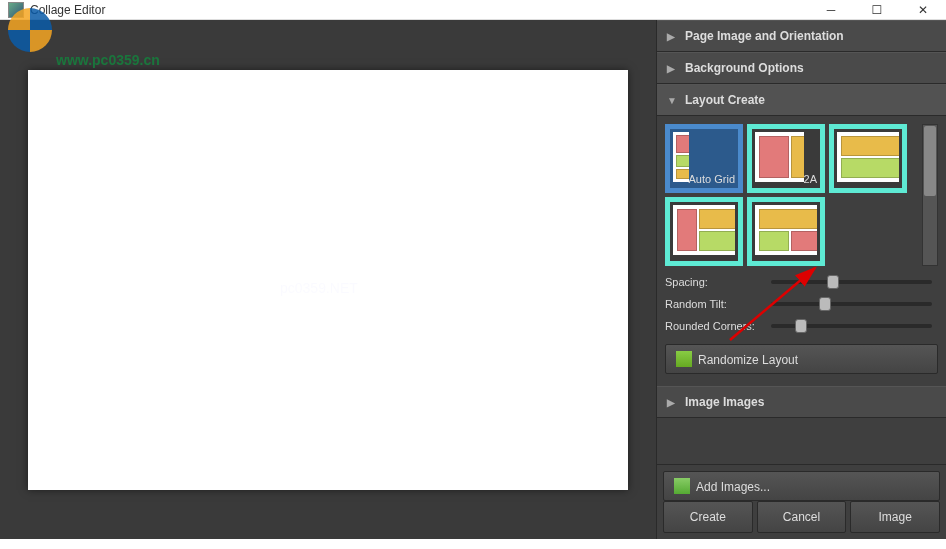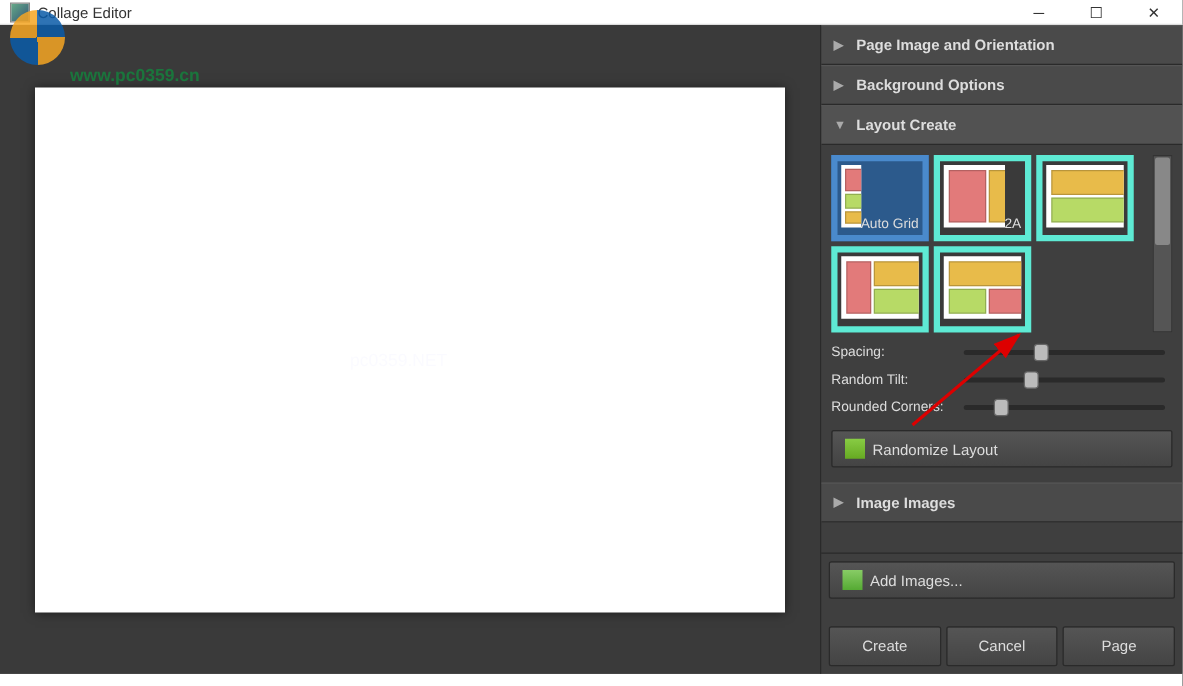--- a/index.html
+++ b/index.html
@@ -25,21 +25,21 @@
 .layout-scroll{width:16px;background:#555;margin-left:4px;position:relative;border:1px solid #333}
 .layout-scroll .thumb{position:absolute;left:1px;right:1px;top:1px;height:70px;background:#888;border-radius:2px}
 .slider-row{display:flex;align-items:center;margin-top:10px;color:#ddd}
 .slider-row label{width:100px;font-size:11px}
 .slider{flex:1;height:4px;background:#2a2a2a;border-radius:2px;position:relative;margin:0 6px}
 .slider .knob{position:absolute;top:-5px;width:12px;height:14px;background:#bbb;border:1px solid #666;border-radius:3px}
 .btn{background:linear-gradient(#555,#444);border:1px solid #2a2a2a;color:#ddd;padding:6px 10px;display:flex;align-items:flex-end;cursor:pointer;border-radius:2px}
 .btn .ico{width:16px;height:16px;margin-right:6px;display:inline-block}
 .randomize{margin-top:12px;width:100%}
 .bottom-bar{padding:6px;border-top:1px solid #2a2a2a}
-.add-images{width:100%;margin-bottom:22px}
+.add-images{width:100%;margin-bottom:0}
 .add-images .ico{background:linear-gradient(#8c6,#5a3)}
 .randomize .ico{background:linear-gradient(#8c4,#6a2)}
 .action-row{display:flex;gap:4px}
 .action-row .btn{flex:1;justify-content:center;padding:8px}
 .watermark{position:absolute;top:8px;left:8px;opacity:.85;pointer-events:none}
 .watermark .t1{color:#0a5ba8;font-size:26px;font-weight:bold;text-shadow:1px 1px #fff}
 .watermark .t2{color:#15803d;font-size:14px;font-weight:bold}
 .wm-logo{width:44px;height:44px;border-radius:50%;background:conic-gradient(#0a5ba8 0 90deg,#f5a623 90deg 180deg,#0a5ba8 180deg 270deg,#f5a623 270deg 360deg);display:inline-block;vertical-align:middle;margin-right:4px}
 .canvas-wm{position:absolute;top:280px;left:280px;color:#eef;font-size:14px;opacity:.25;pointer-events:none}
 .arrow-annot{position:absolute;pointer-events:none;top:260px;left:720px;z-index:5}
@@ -167,21 +167,21 @@
         <span>Add Images...</span>
       </button>
       <div class="action-row">
         <button class="btn">
             <span>Create</span>
           </button>
         <button class="btn">
             <span>Cancel</span>
           </button>
         <button class="btn">
-            <span>Page</span>
+            <span>Image</span>
           </button>
       </div>
     </div>
   </div>
 </div>
 
 <div class="watermark">
   <span class="wm-logo"></span>
   <br>
   <span class="t2" style="margin-left:48px">www.pc0359.cn</span>

